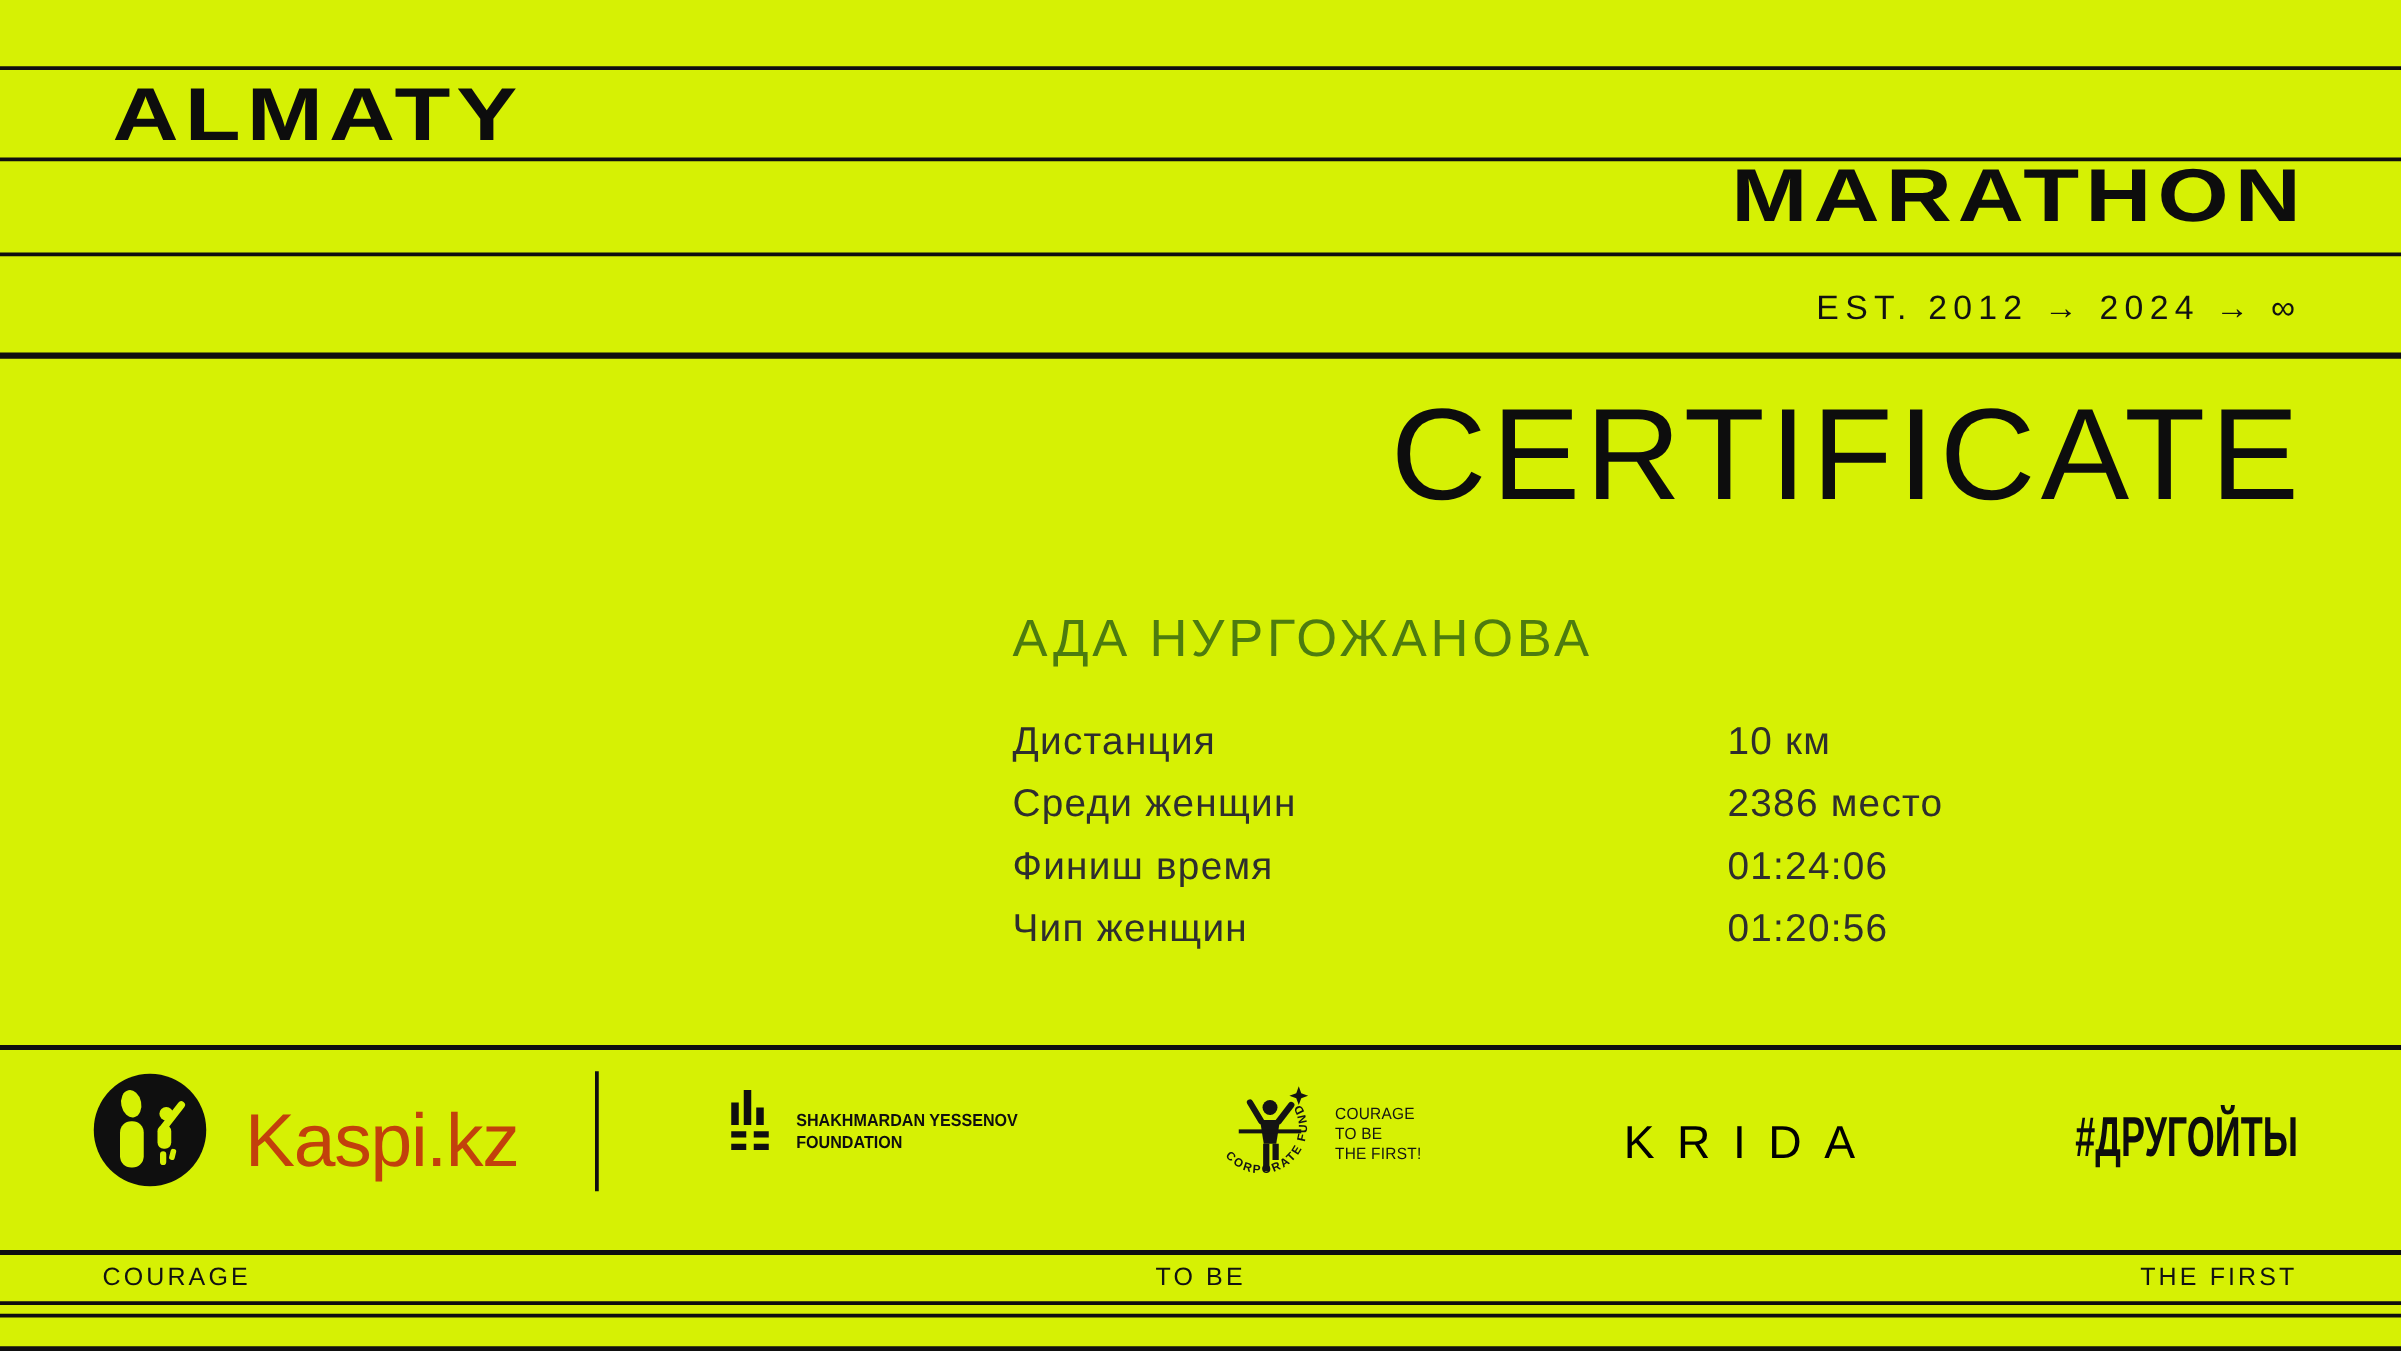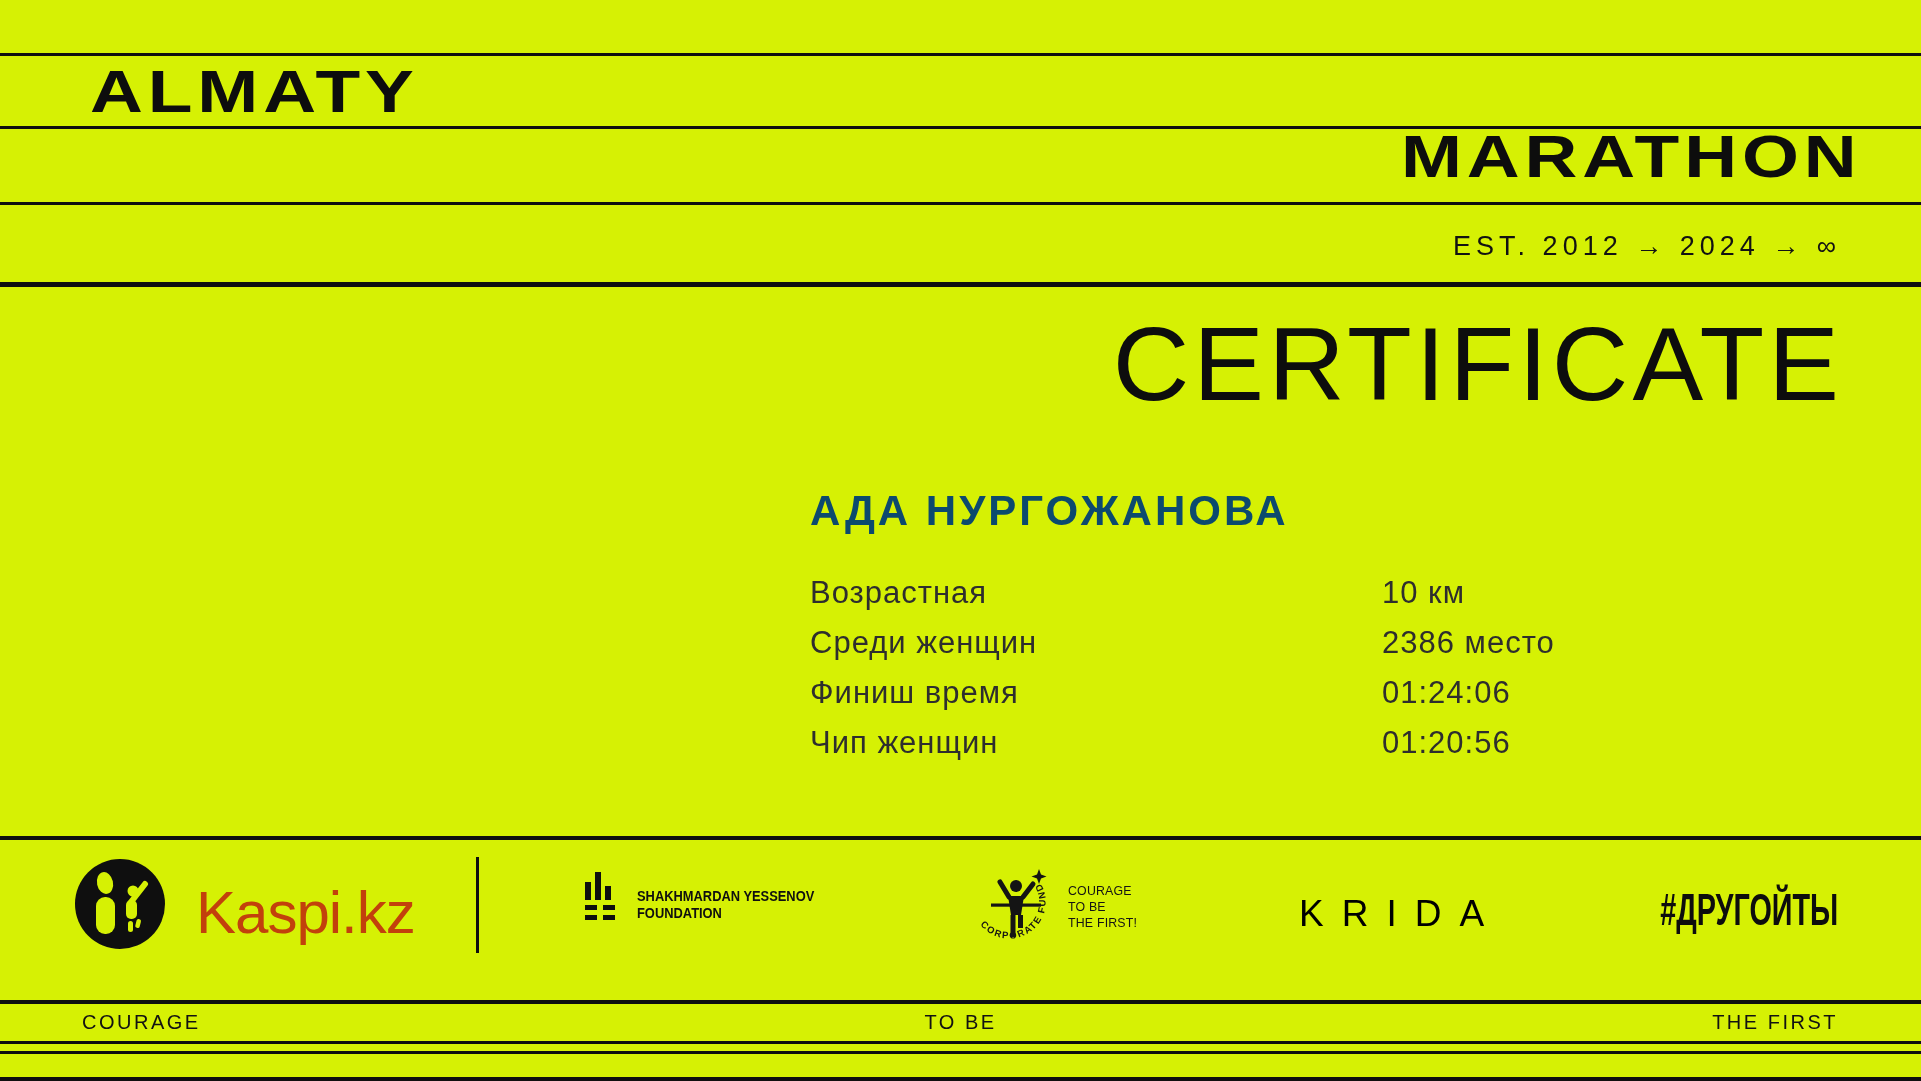--- a/index.html
+++ b/index.html
@@ -26,22 +26,22 @@
     font-size:27px; font-weight:500; letter-spacing:5px; white-space:nowrap; color:#121212;
   }
   .cert-title {
     position:absolute; top:312px; right:78px;
     font-size:104px; font-weight:400; letter-spacing:4px;
     color:#0d0d0d; line-height:1; white-space:nowrap;
     transform:scaleX(1.02); transform-origin:right center;
   }
   .athlete {
     position:absolute; left:810px; top:490px;
-    font-size:42px; font-weight:700; letter-spacing:3px;
-    color:#0c4a6e; line-height:1; white-space:nowrap;
+    font-size:42px; font-weight:400; letter-spacing:3px;
+    color:#4d7c0f; line-height:1; white-space:nowrap;
   }
   .results { position:absolute; left:810px; top:568px; }
   .result-row { display:flex; height:50px; align-items:center; font-size:31px; color:#2e2e2e; letter-spacing:1px; }
   .result-label { width:572px; }
   .result-value { white-space:nowrap; }
   
   .kaspi-text { position:absolute; left:196px; top:878px; font-size:60px; font-weight:400; color:#c2410c; letter-spacing:-1px; }
   .vdiv { position:absolute; left:476px; top:857px; width:3px; height:96px; background:#0f0f0f; }
   .syf { position:absolute; left:585px; top:872px; width:34px; }
   .syf-bars { display:flex; align-items:flex-end; gap:4px; height:28px; }
@@ -77,33 +77,33 @@
   <div class="hline" style="top:282px;height:5px;"></div>
   <div class="hline" style="top:836px;height:4px;"></div>
   <div class="hline" style="top:1000px;height:4px;"></div>
   <div class="hline" style="top:1041px;height:3px;"></div>
   <div class="hline" style="top:1051px;height:3px;"></div>
   <div class="hline" style="bottom:0;height:4px;"></div>
 
   <div class="band" style="top:56px;height:70px;padding-left:90px;">
     <div class="display almaty">ALMATY</div>
   </div>
-  <div class="band" style="top:129px;height:54px;justify-content:flex-end;padding-right:60px;text-align:right;">
+  <div class="band" style="top:129px;height:54px;justify-content:flex-end;padding-right:76px;text-align:right;">
     <div class="display marathon">MARATHON</div>
   </div>
   <div class="band" style="top:205px;height:83px;justify-content:flex-end;padding-right:80px;">
     <div class="est">EST. 2012 → 2024 → ∞</div>
   </div>
 
   <div class="cert-title">CERTIFICATE</div>
   <div class="athlete">АДА НУРГОЖАНОВА</div>
 
   <div class="results">
     <div class="result-row">
-      <div class="result-label">Возрастная</div>
+      <div class="result-label">Дистанция</div>
       <div class="result-value">10 км</div>
     </div>
     <div class="result-row">
       <div class="result-label">Среди женщин</div>
       <div class="result-value">2386 место</div>
     </div>
     <div class="result-row">
       <div class="result-label">Финиш время</div>
       <div class="result-value">01:24:06</div>
     </div>

